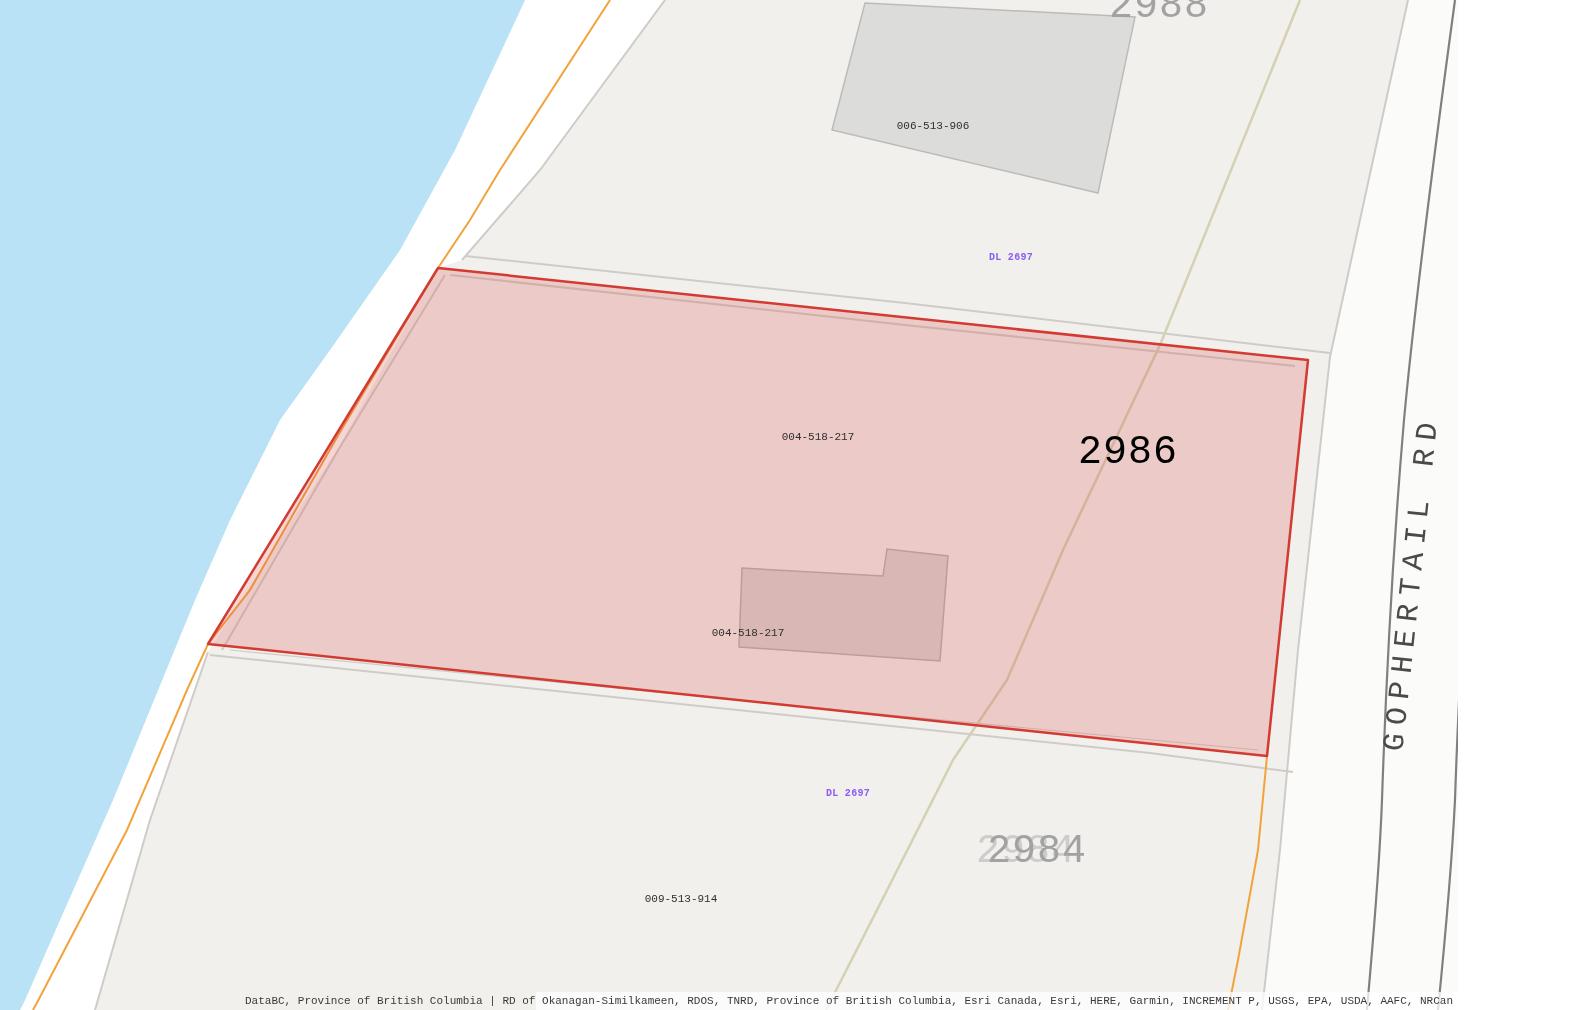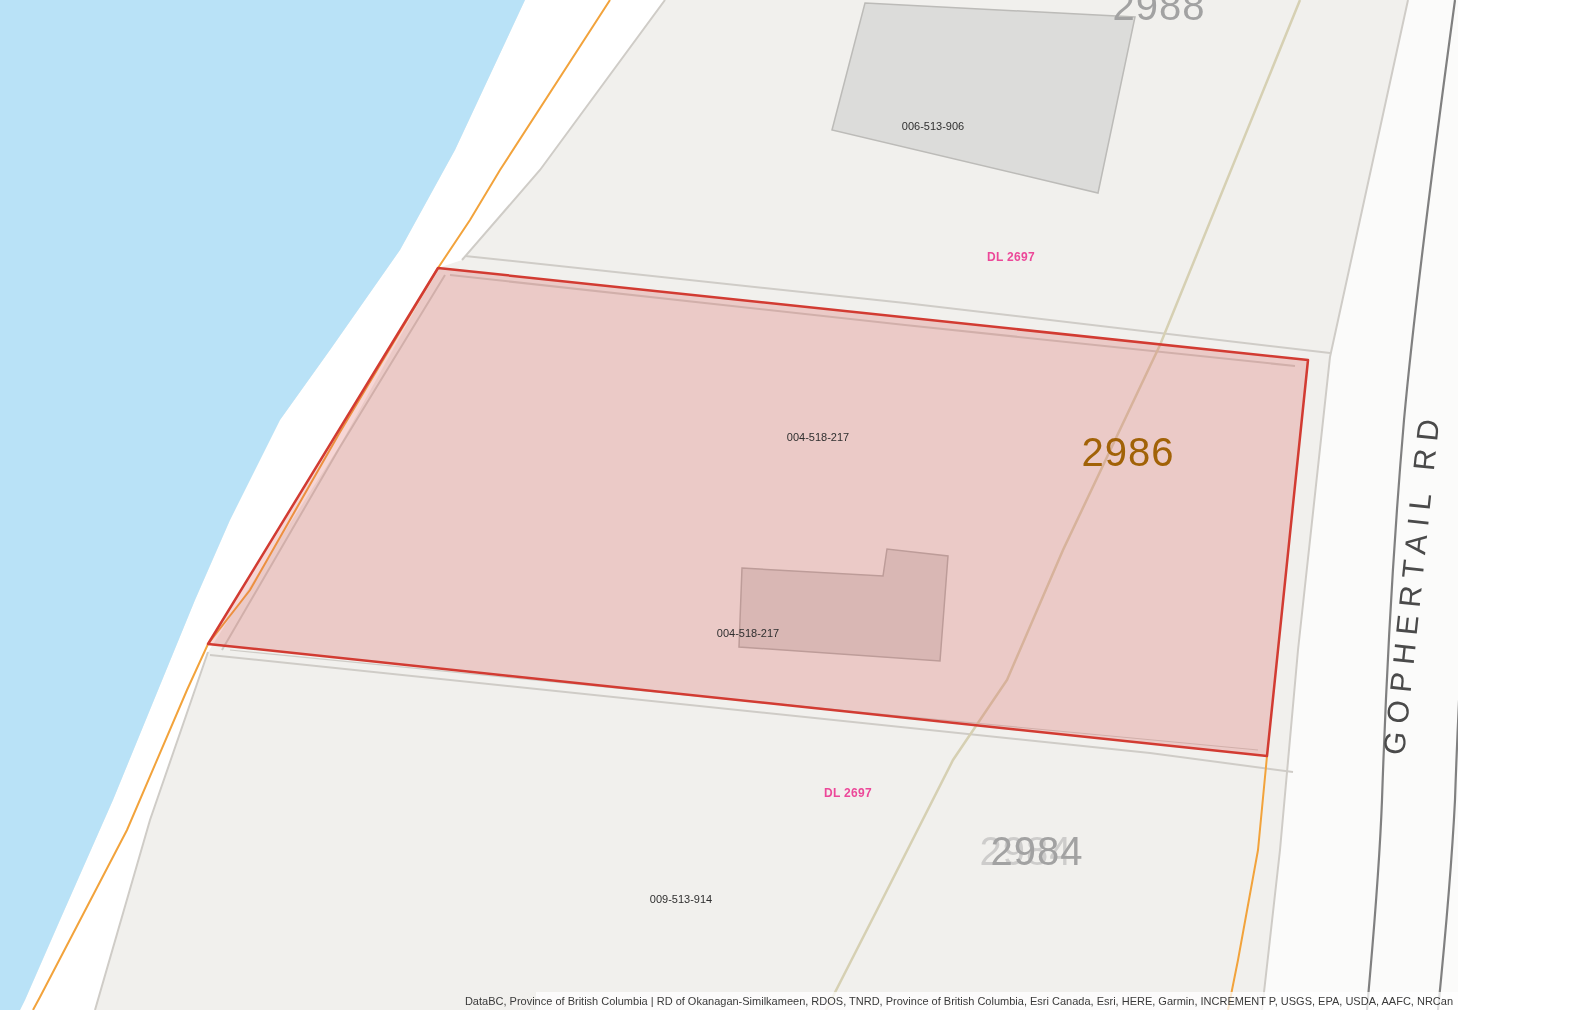--- a/index.html
+++ b/index.html
@@ -1,26 +1,26 @@
 <!DOCTYPE html>
 <html><head>
 <meta charset="utf-8">
 <style>
   html,body{margin:0;padding:0;background:#ffffff;}
   #viewport{
     position:relative;width:1458px;height:1010px;overflow:hidden;
-    font-family:Liberation Sans, sans-serif;background:#ffffff;
+    font-family:Liberation Mono, monospace;background:#ffffff;
   }
   #basemap{position:absolute;left:0;top:0;}
   .map-label{position:absolute;transform:translate(-50%,-50%);white-space:nowrap;pointer-events:none;}
   .lot-label{font-size:40px;color:#a2a2a2;letter-spacing:1px;}
-  .lot-label.on-pink{color:#a16207;}
+  .lot-label.on-pink{color:#000000;}
   .lot-ghost{opacity:.45;}
   .pid-label{font-size:11px;color:#2f2f2f;}
-  .dl-label{font-size:12px;font-weight:700;color:#ec4899;letter-spacing:.3px;}
+  .dl-label{font-size:10px;font-weight:700;color:#8b5cf6;letter-spacing:.3px;}
   .edge-label{position:absolute;transform:translateY(-50%);font-size:11px;color:#2f2f2f;white-space:nowrap;}
   .road-label{
     position:absolute;left:1202px;top:561px;width:420px;height:44px;
     display:flex;align-items:center;justify-content:center;
     transform:rotate(-84deg);transform-origin:center;
     font-size:30px;letter-spacing:8px;color:#4a4a4a;white-space:nowrap;pointer-events:none;
   }
   .attribution-bar{
     position:absolute;right:0;bottom:0;width:922px;height:18px;
     background:rgba(255,255,255,.75);

